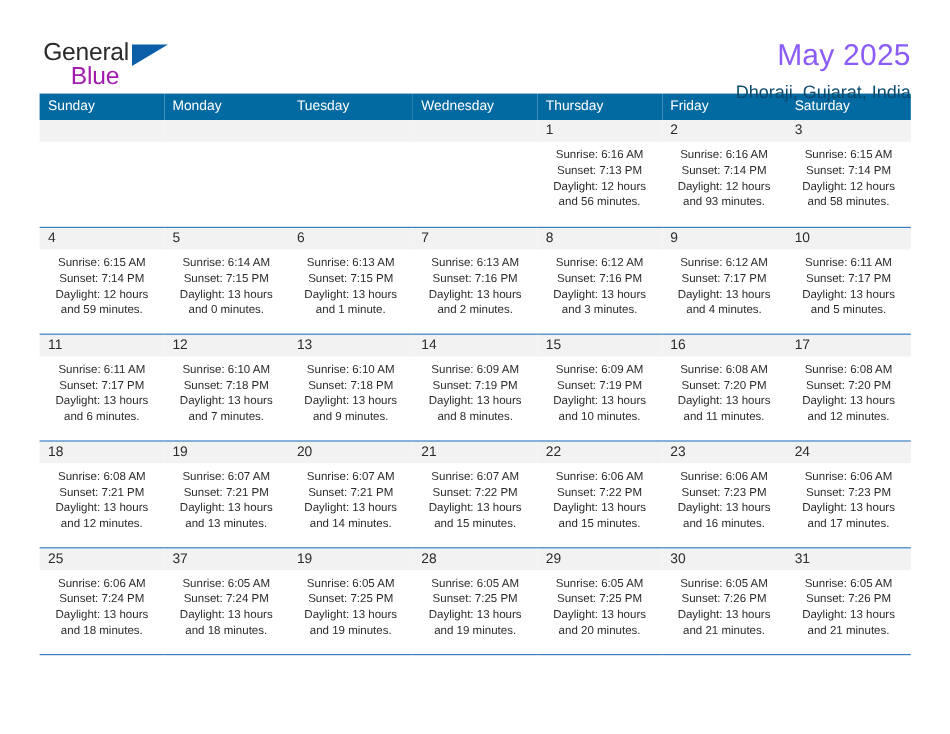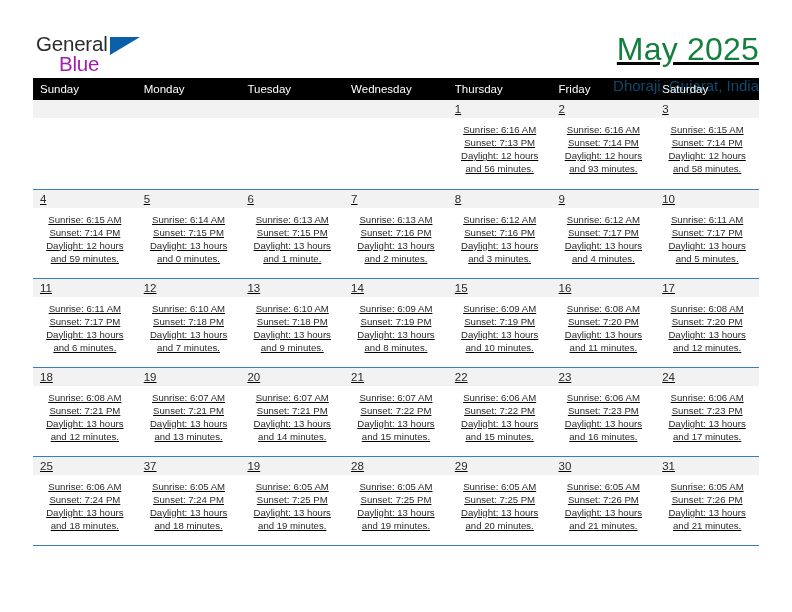--- a/index.html
+++ b/index.html
@@ -13,21 +13,20 @@
     font-family: "Liberation Sans", sans-serif;
     color: #000000;
     overflow: hidden;
   }
   .page {
     position: relative;
     width: 792px;
     height: 612px;
     box-sizing: border-box;
     padding: 0 33px;
-    text-decoration: underline;
   }
 
   
   .top-bar {
     display: flex;
     align-items: flex-start;
     justify-content: space-between;
     padding-top: 31px;
     height: 64px;
     box-sizing: border-box;
@@ -62,42 +61,42 @@
     width: 0;
     height: 0;
     border-left: 30px solid #0b5ea8;
     border-bottom: 18px solid transparent;
   }
   .title-block {
     text-align: right;
     padding-top: 1px;
   }
   .cal-title {
-    font-size: 32px;
-    color: #15803d;
+    font-size: 25px;
+    color: #8b5cf6;
     line-height: 1.12;
     font-weight: normal;
     letter-spacing: 0.2px;
   }
   .cal-subtitle {
     font-size: 15px;
     color: #0c4a6e;
     line-height: 1.1;
     margin-top: 10px;
   }
 
   
   .calendar {
     margin-top: 14px;
     width: 726px;
     border-collapse: collapse;
     table-layout: fixed;
   }
   .calendar th {
-    background: #000000;
+    background: #0369a1;
     color: #ffffff;
     font-size: 11.5px;
     font-weight: normal;
     text-align: left;
     padding: 5px 0 5px 7px;
     height: 19px;
     box-sizing: border-box;
     border: none;
   }
   .calendar td {

